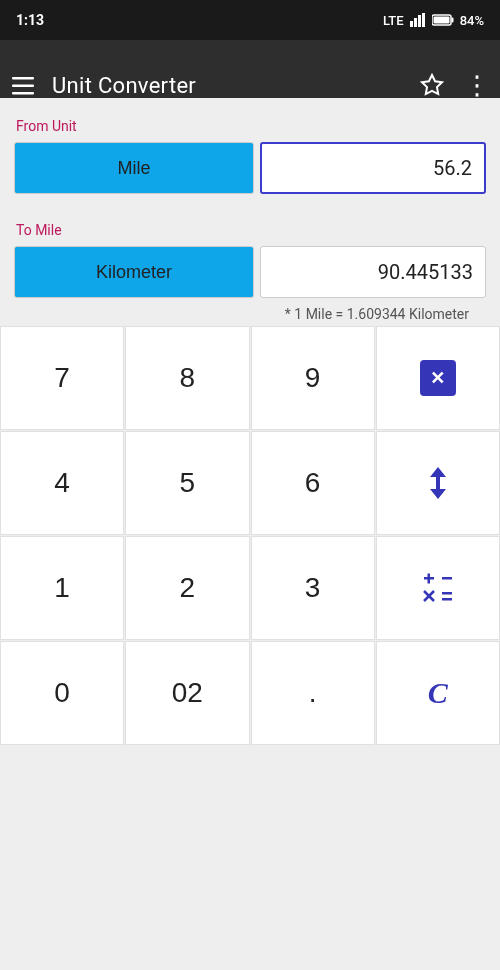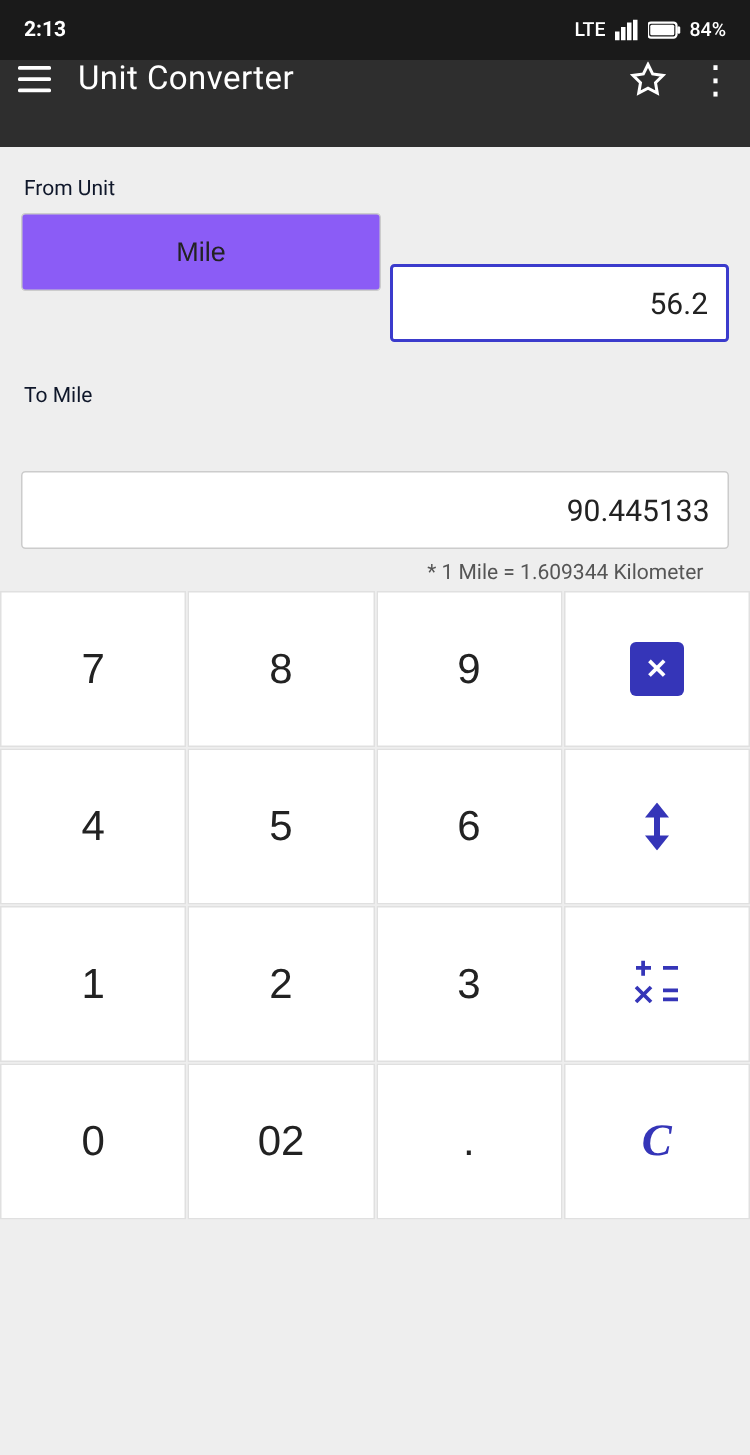--- a/index.html
+++ b/index.html
@@ -30,21 +30,21 @@
       gap: 6px;
       font-size: 13px;
     }
 
     
     .toolbar {
       background: #2e2e2e;
       color: white;
       height: 58px;
       display: flex;
-      align-items: flex-start;
+      align-items: flex-end;
       padding: 0 12px;
       justify-content: space-between;
     }
     .toolbar-left {
       display: flex;
       align-items: center;
       gap: 18px;
     }
     .toolbar-title {
       font-size: 22px;
@@ -71,32 +71,32 @@
       background: #eeeeee;
       padding: 20px 14px 0 14px;
     }
 
     
     .unit-section {
       margin-bottom: 8px;
     }
     .unit-label {
       font-size: 14px;
-      color: #0f172a;
+      color: #be185d;
       margin-bottom: 8px;
       padding-left: 2px;
     }
     .unit-row {
       display: flex;
       gap: 6px;
     }
     .unit-selector {
       flex: 0 0 240px;
       height: 52px;
-      background: #8b5cf6;
+      background: #0ea5e9;
       border: 1px solid #ccc;
       border-radius: 3px;
       display: flex;
       align-items: center;
       justify-content: center;
       font-size: 18px;
       font-weight: 500;
       cursor: pointer;
       color: #222;
     }
@@ -105,21 +105,20 @@
       height: 52px;
       background: white;
       border: 2px solid #3b3bcc;
       border-radius: 3px;
       display: flex;
       align-items: center;
       justify-content: flex-end;
       padding-right: 12px;
       font-size: 20px;
       color: #222;
-      margin-top: 34px;
     }
     .unit-value-static {
       border: 1px solid #ccc;
       border-color: #ccc;
       text-align: center;
     }
 
     
     .conversion-info {
       text-align: right;
@@ -184,21 +183,21 @@
 
     
     .section-gap {
       height: 20px;
     }
   </style>
 </head>
 <body>
 
 <div class="status-bar">
-  <span class="status-left">2:13</span>
+  <span class="status-left">1:13</span>
   <div class="status-right">
     <span>LTE</span>
     <svg width="16" height="14" viewBox="0 0 16 14">
       <rect x="0" y="8" width="3" height="6" fill="white"></rect>
       <rect x="4" y="5" width="3" height="9" fill="white"></rect>
       <rect x="8" y="2" width="3" height="12" fill="white"></rect>
       <rect x="12" y="0" width="3" height="14" fill="white"></rect>
     </svg>
     <svg width="22" height="12" viewBox="0 0 22 12">
       <rect x="0" y="1" width="19" height="10" rx="2" fill="none" stroke="white" stroke-width="1.5"></rect>
@@ -240,20 +239,21 @@
       <button class="unit-selector">Mile</button>
       <div class="unit-value">56.2</div>
     </div>
   </div>
 
   <div class="section-gap"></div>
 
   <div class="unit-section">
     <div class="unit-label">To Mile</div>
     <div class="unit-row">
+      <button class="unit-selector">Kilometer</button>
       <div class="unit-value unit-value-static">90.445133</div>
     </div>
   </div>
 
   <div class="conversion-info">* 1 Mile = 1.609344 Kilometer</div>
 
 </div>
 
 <div class="numpad">
 

